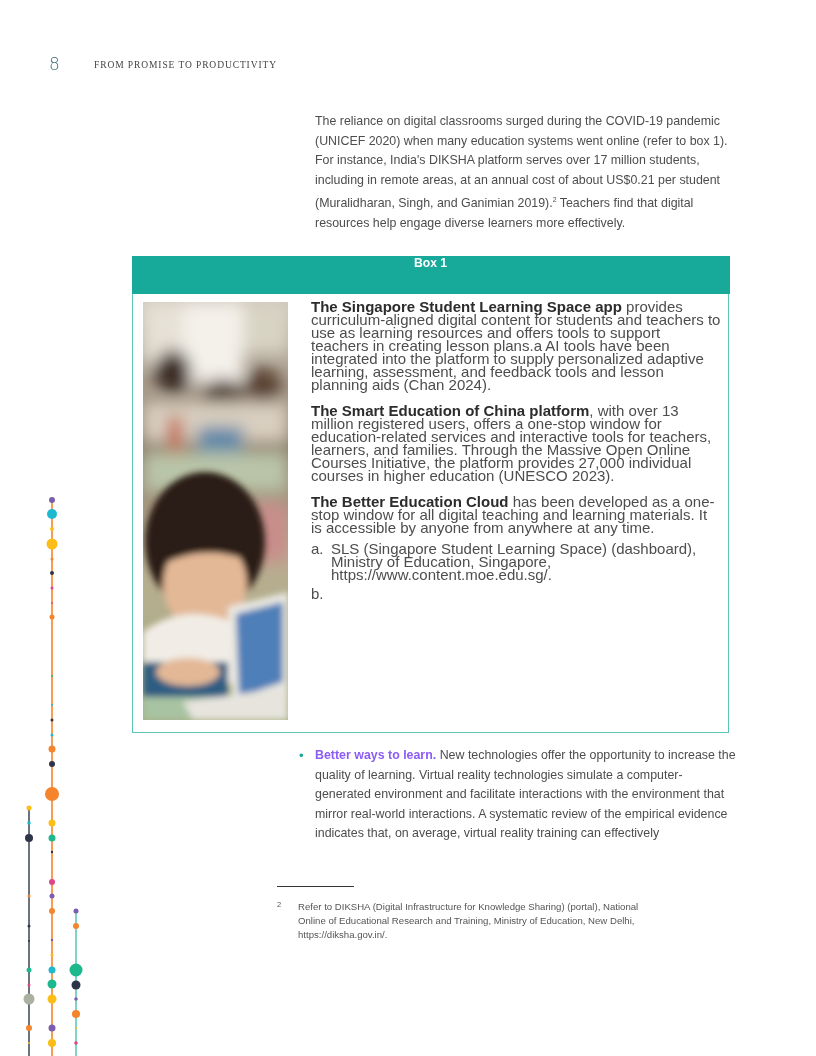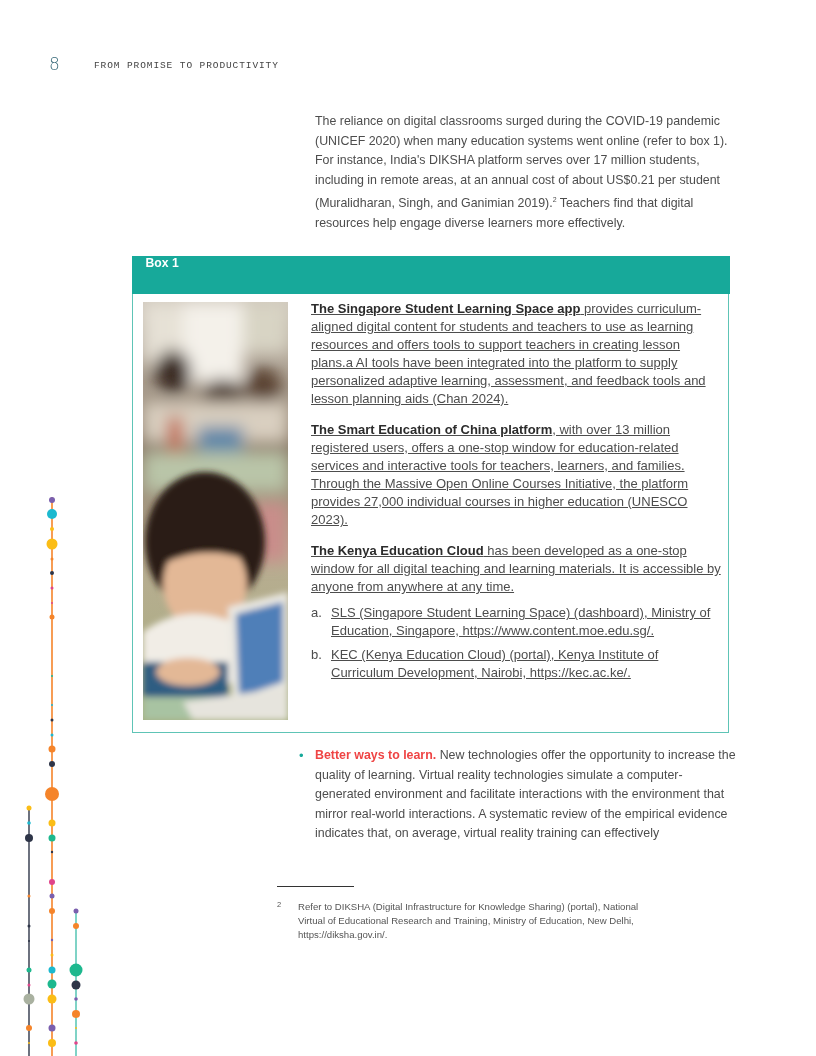--- a/index.html
+++ b/index.html
@@ -1,43 +1,43 @@
 <!DOCTYPE html>
 <html><head>
 <meta charset="utf-8">
 <style>
   html, body { margin: 0; padding: 0; background: #ffffff; }
   body { width: 816px; height: 1056px; position: relative; overflow: hidden;
          font-family: "Liberation Sans", "DejaVu Sans", sans-serif; color: #4a4a4a; }
   .page-num { position: absolute; left: 49px; top: 54px; font-size: 17px; color: #3a6b7a;
               font-family: "DejaVu Sans", sans-serif; font-weight: 300; }
   .running-head { position: absolute; left: 94px; top: 60px; font-size: 9.5px; letter-spacing: 0.9px;
-                  color: #444; font-family: Liberation Mono, monospace; }
+                  color: #444; font-family: Liberation Serif, serif; }
   .body-para { position: absolute; left: 315px; top: 112px; width: 420px; font-size: 12.4px;
                line-height: 19.6px; color: #4d4d4d; }
   .body-para sup, .footnote sup { font-size: 7px; }
   .box { position: absolute; left: 132px; top: 256px; width: 597px; height: 477px;
          border: 1.5px solid #5ec4b6; box-sizing: border-box; }
   .box-header { position: absolute; left: -1.5px; top: -1.5px; right: -1.5px; height: 38px;
                 background: #17a99a; color: #fff; font-weight: bold; font-size: 12.2px;
-                display: flex; align-items: flex-start; padding-left: 14px; box-sizing: border-box; }
+                display: flex; align-items: center; padding-left: 14px; box-sizing: border-box; flex-direction: column; }
   .box-header .lab { margin-right: 14px; }
   .box-photo { position: absolute; left: 10px; top: 45px; width: 145px; height: 418px; overflow: hidden; }
-  .box-text { position: absolute; left: 178px; top: 43px; width: 410px; font-size: 13px;
-              line-height: 18px; color: #4d4d4d; text-decoration: underline; }
+  .box-text { position: absolute; left: 178px; top: 43px; width: 410px; font-size: 15px;
+              line-height: 13px; color: #4d4d4d; }
   .box-text p { margin: 0 0 13px 0; }
   .box-text b { color: #2c2c2c; }
   .notes { margin: 0; padding: 0; list-style: none; }
   .notes li { position: relative; padding-left: 20px; margin-bottom: 6px; }
   .notes li .mk { position: absolute; left: 0; top: 0; }
   .bullet-block { position: absolute; left: 297px; top: 746px; width: 440px; font-size: 12.4px;
                   line-height: 19.6px; color: #4d4d4d; }
   .bullet-block .dot { position: absolute; left: 2px; top: 0; color: #17a99a; font-size: 13px; }
   .bullet-block .txt { padding-left: 18px; display: block; }
-  .bullet-block b { color: #ef4444; }
+  .bullet-block b { color: #8b5cf6; }
   .fn-rule { position: absolute; left: 277px; top: 886px; width: 77px; height: 1px; background: #333; }
   .footnote { position: absolute; left: 277px; top: 900px; width: 380px; font-size: 9.6px;
               line-height: 14px; color: #555; }
   .footnote .num { position: absolute; left: 0; top: -2px; font-size: 7.5px; }
   .footnote .ft { display: block; padding-left: 21px; }
   .deco { position: absolute; left: 0; top: 0; width: 100px; height: 1056px; }
 </style>
 </head>
 <body>
 
@@ -92,37 +92,37 @@
         <path d="M85 305 L145 290 L145 385 L90 405 Z" fill="#eae8e2"></path>
         <path d="M93 312 L140 300 L140 380 L96 395 Z" fill="#4f7fb8"></path>
         <path d="M40 400 L145 385 L145 418 L50 418 Z" fill="#e6e4dd"></path>
       </g>
     </svg>
   </div>
 
   <div class="box-text">
     <p><b>The Singapore Student Learning Space app</b><span> provides curriculum-aligned digital content for students and teachers to use as learning resources and offers tools to support teachers in creating lesson plans.a AI tools have been integrated into the platform to supply personalized adaptive learning, assessment, and feedback tools and lesson planning aids (Chan 2024).</span></p>
     <p><b>The Smart Education of China platform</b><span>, with over 13 million registered users, offers a one-stop window for education-related services and interactive tools for teachers, learners, and families. Through the Massive Open Online Courses Initiative, the platform provides 27,000 individual courses in higher education (UNESCO 2023).</span></p>
-    <p style="margin-bottom:8px"><b>The Kenya Education Cloud</b><span> has been developed as a one-stop window for all digital teaching and learning materials. It is accessible by anyone from anywhere at any time.</span></p>
+    <p style="margin-bottom:8px"><b>The Better Education Cloud</b><span> has been developed as a one-stop window for all digital teaching and learning materials. It is accessible by anyone from anywhere at any time.</span></p>
     <ul class="notes">
       <li><span class="mk">a.</span><span>SLS (Singapore Student Learning Space) (dashboard), Ministry of Education, Singapore, https://www.content.moe.edu.sg/.</span></li>
-      <li><span class="mk">b.</span><span>KEC (Kenya Education Cloud) (portal), Kenya Institute of Curriculum Development, Nairobi, https://kec.ac.ke/.</span></li>
+      <li><span class="mk">b.</span></li>
     </ul>
   </div>
 </div>
 
 <div class="bullet-block">
   <span class="dot">•</span>
   <span class="txt"><b>Better ways to learn.</b><span> New technologies offer the opportunity to increase the quality of learning. Virtual reality technologies simulate a computer-generated environment and facilitate interactions with the environment that mirror real-world interactions. A systematic review of the empirical evidence indicates that, on average, virtual reality training can effectively</span></span>
 </div>
 
 <div class="fn-rule"></div>
 <div class="footnote">
   <span class="num">2</span>
-  <span class="ft">Refer to DIKSHA (Digital Infrastructure for Knowledge Sharing) (portal), National Virtual of Educational Research and Training, Ministry of Education, New Delhi, https://diksha.gov.in/.</span>
+  <span class="ft">Refer to DIKSHA (Digital Infrastructure for Knowledge Sharing) (portal), National Online of Educational Research and Training, Ministry of Education, New Delhi, https://diksha.gov.in/.</span>
 </div>
 
 <svg class="deco" id="deco" viewBox="0 0 100 1056">
     <g>
       <line x1="52" x2="52" y1="497" y2="1056" stroke="#f5842a" stroke-width="1.6"></line>
       <circle cx="52" cy="500" r="3" fill="#7a5fae"></circle>
       <circle cx="52" cy="514" r="5" fill="#1cb9cf"></circle>
       <circle cx="52" cy="529" r="2" fill="#fbbd16"></circle>
       <circle cx="52" cy="544" r="5.5" fill="#fbbd16"></circle>
       <circle cx="52" cy="559" r="1.5" fill="#f5842a"></circle>

